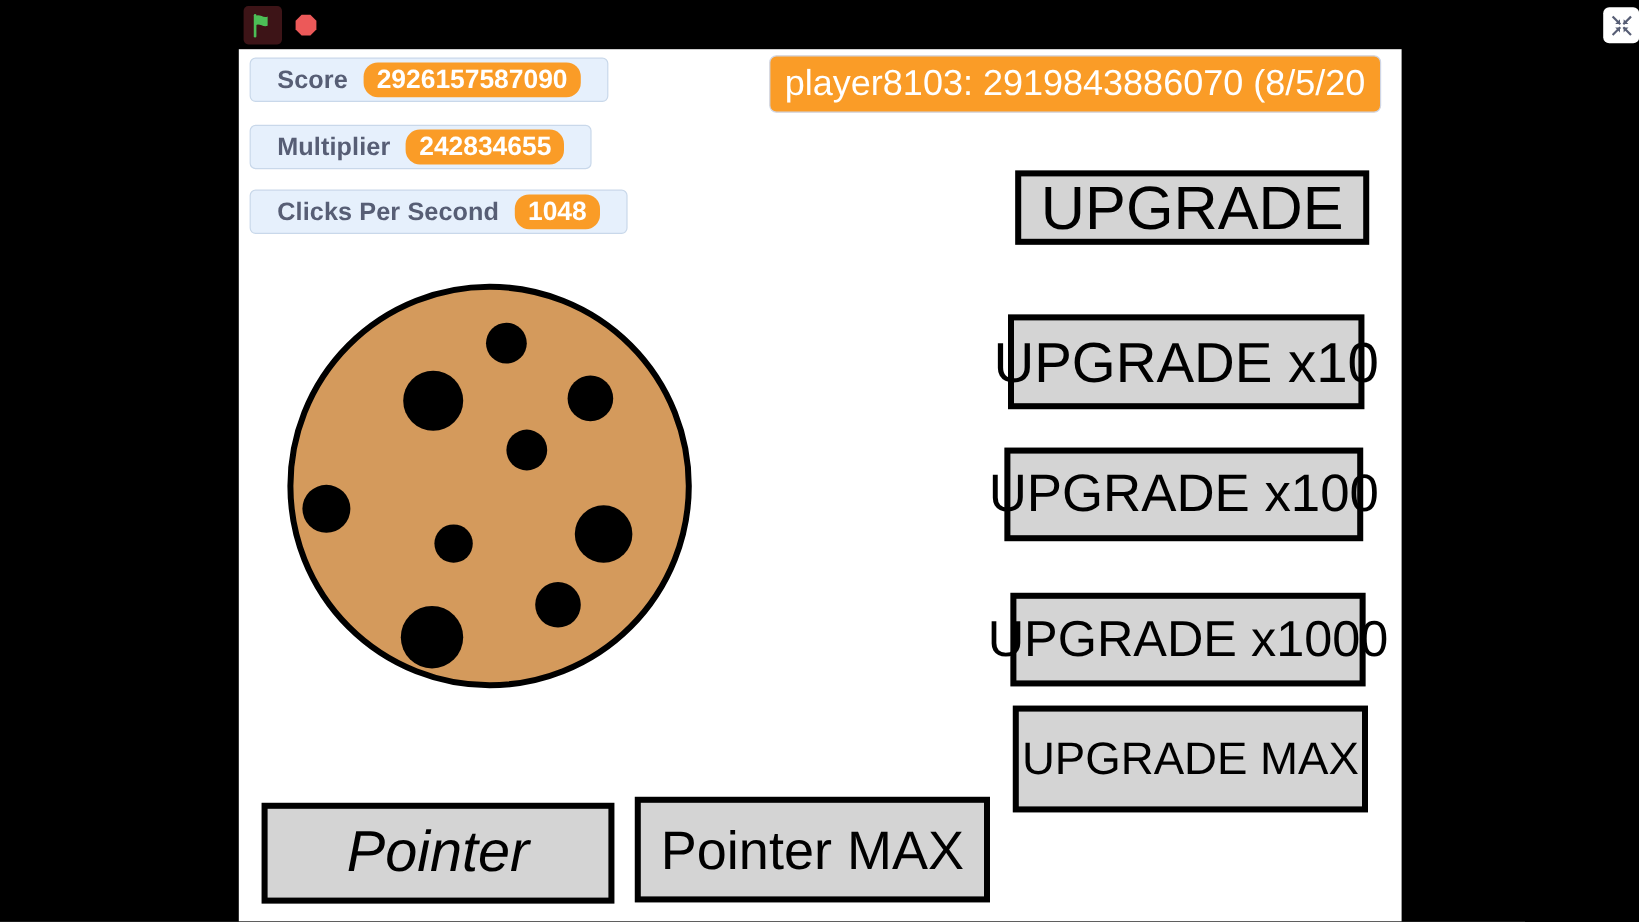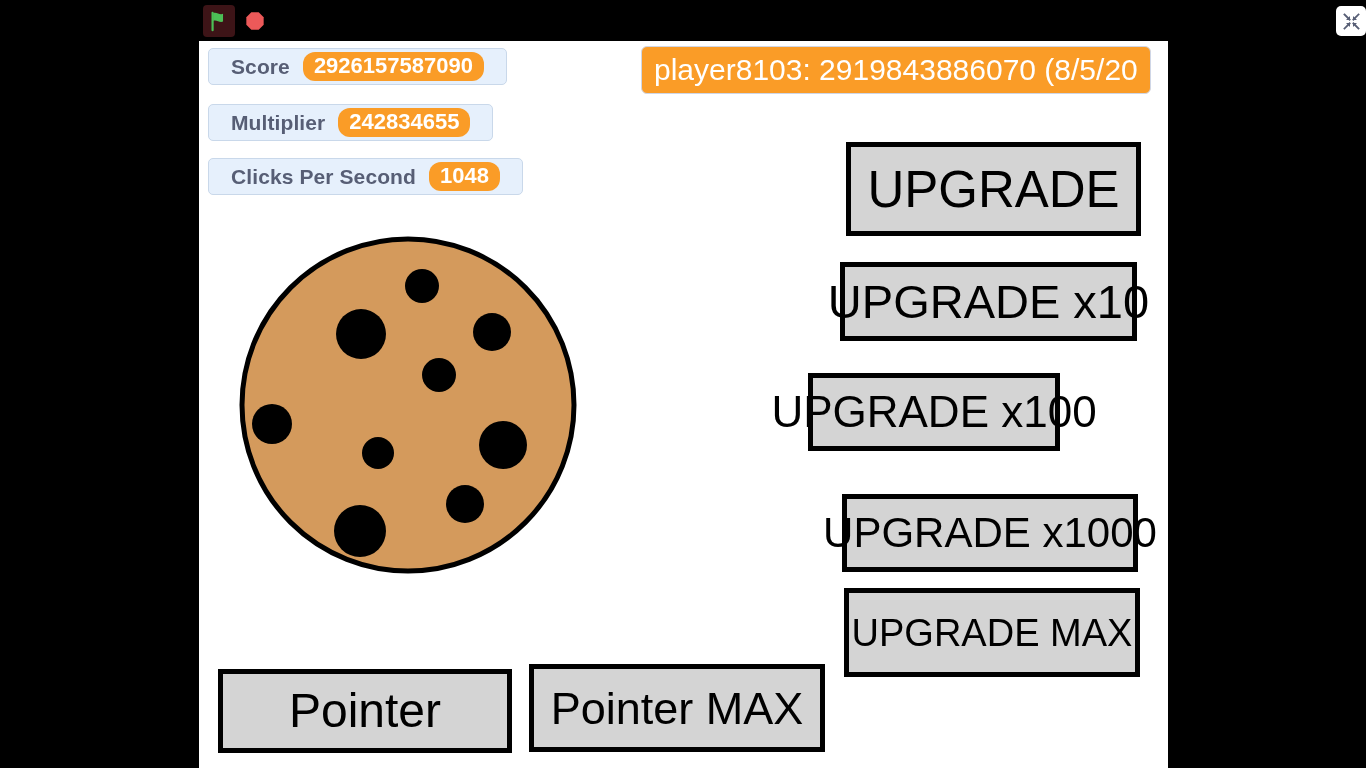--- a/index.html
+++ b/index.html
@@ -132,27 +132,27 @@
     border: 5px solid #000000;
     display: flex;
     align-items: center;
     justify-content: center;
     color: #000000;
     font-weight: normal;
     line-height: 1;
     white-space: nowrap;
   }
 
-  #btn-upgrade      { left: 647px; top: 101px; width: 295px; height: 94px;  font-size: 51px; }
+  #btn-upgrade      { left: 647px; top: 101px; width: 295px; height: 62px;  font-size: 51px; }
   #btn-upgrade-x10  { left: 641px; top: 221px; width: 297px; height: 79px;  font-size: 47px; }
-  #btn-upgrade-x100 { left: 609px; top: 332px; width: 252px; height: 78px;  font-size: 44px; }
+  #btn-upgrade-x100 { left: 638px; top: 332px; width: 299px; height: 78px;  font-size: 44px; }
   #btn-upgrade-x1k  { left: 643px; top: 440px; width: 296px; height: 78px;  font-size: 42px; margin-top: 13px; }
   #btn-upgrade-max  { left: 645px; top: 547px; width: 296px; height: 89px;  font-size: 38px; }
 
-  #btn-pointer      { left: 19px;  top: 628px; width: 294px; height: 84px;  font-size: 48px; }
+  #btn-pointer      { left: 19px;  top: 628px; width: 294px; height: 84px;  font-size: 48px; font-style: italic; }
   #btn-pointer-max  { left: 330px; top: 623px; width: 296px; height: 88px;  font-size: 45px; }
 </style>
 </head>
 <body>
 
 <div id="screen">
 
   <div id="control-bar">
 
     <div class="flag-wrap">

